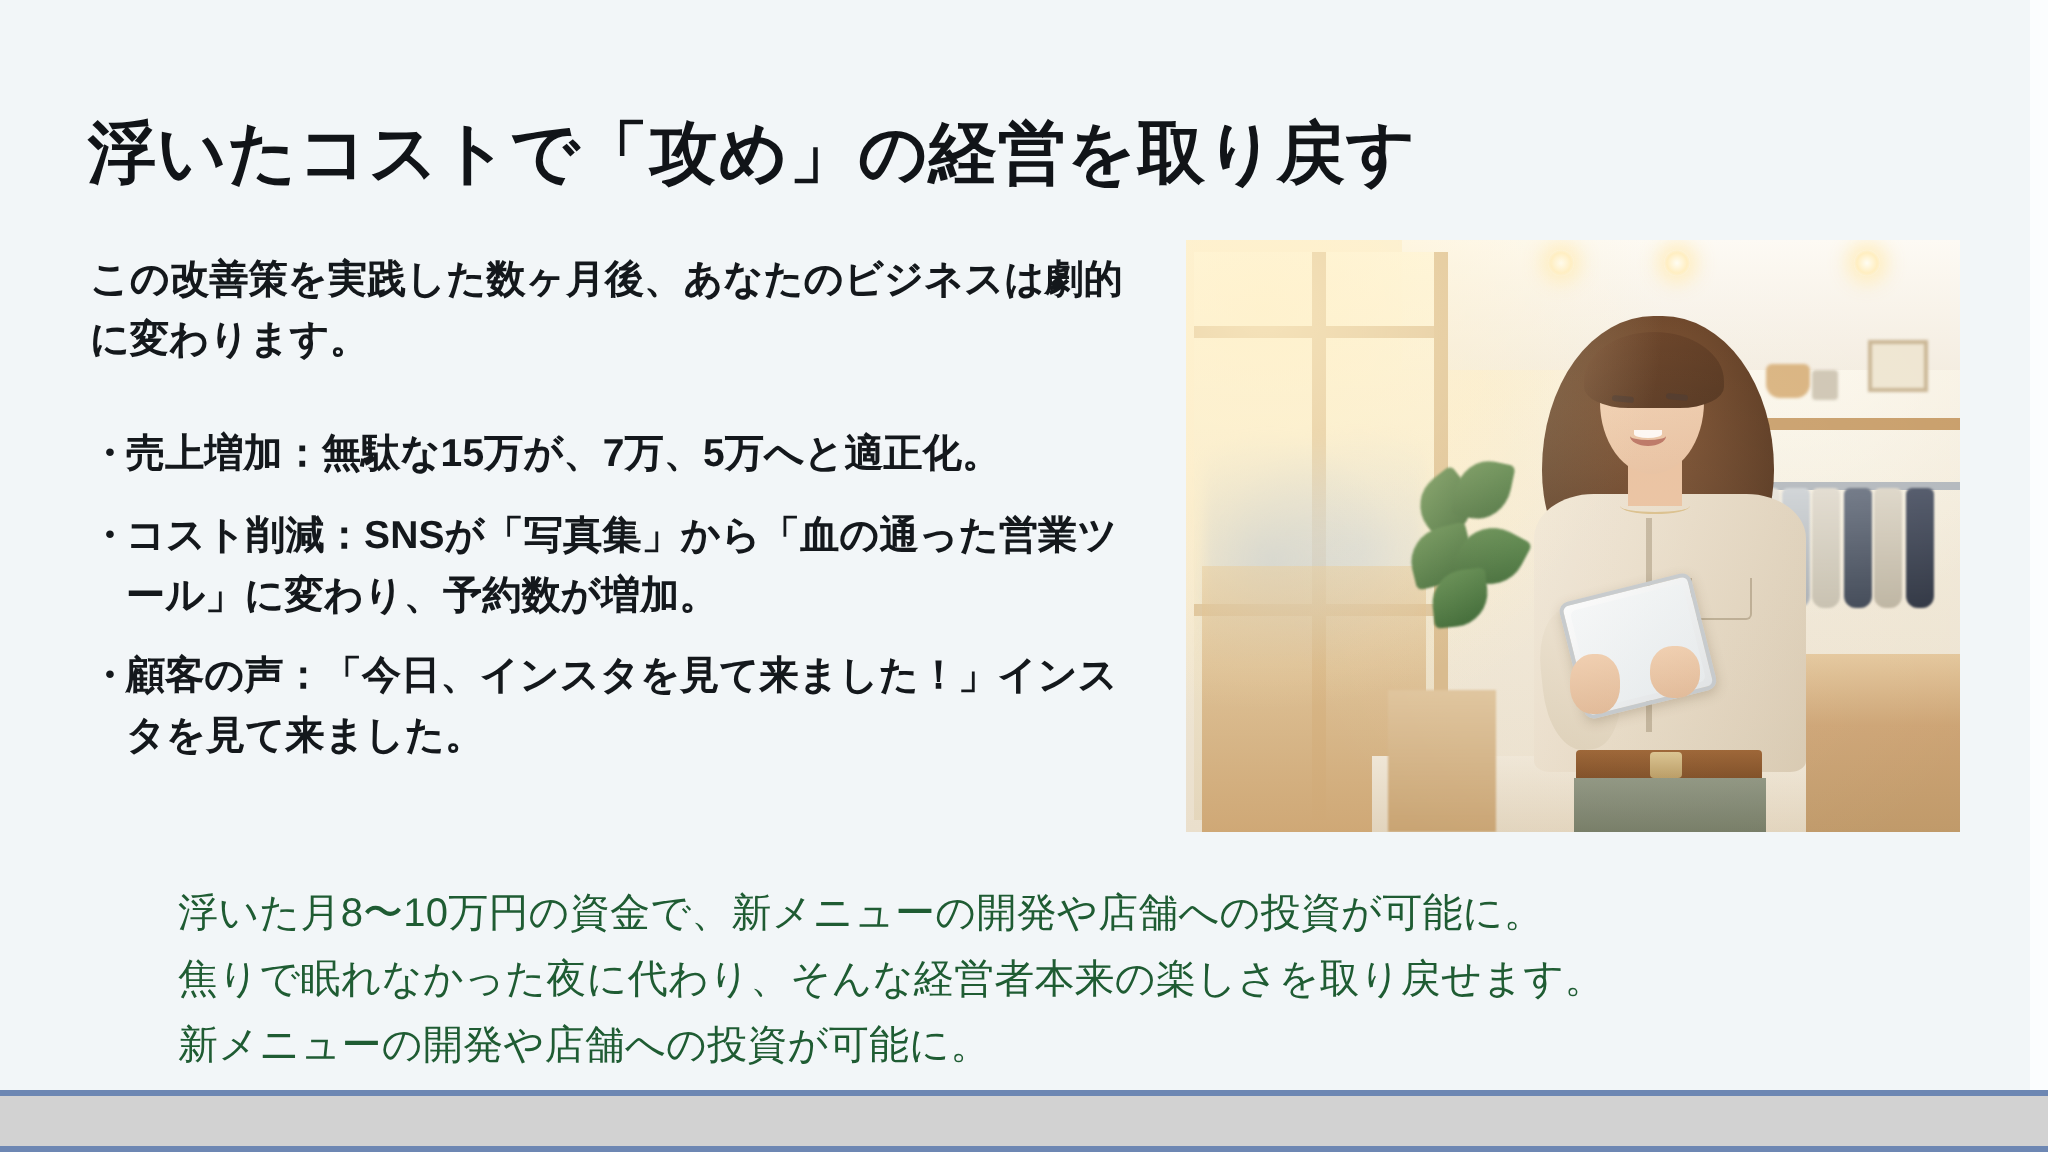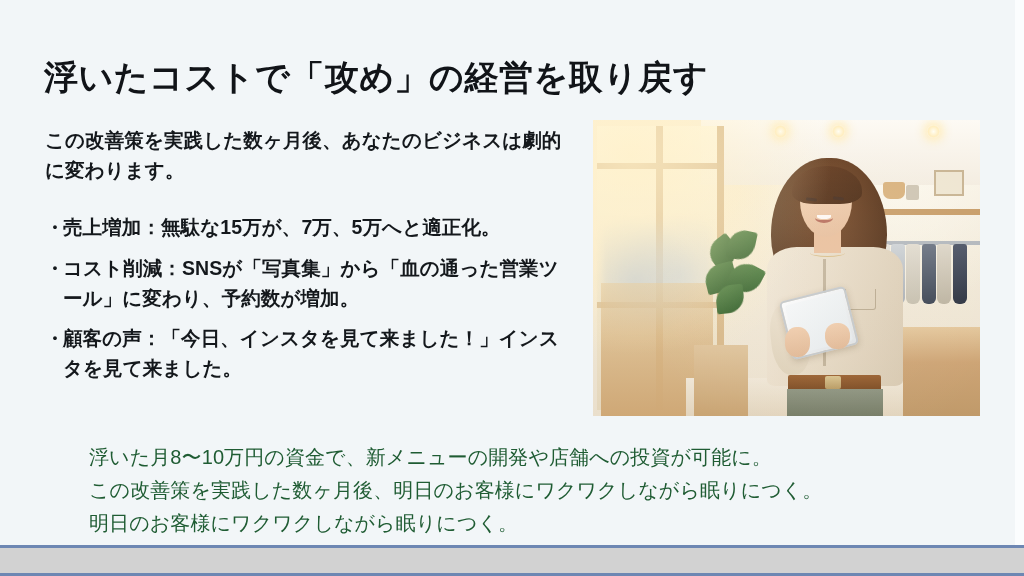--- a/index.html
+++ b/index.html
@@ -536,19 +536,19 @@
       </div>
       <div id="figure-hand-left"></div>
       <div id="figure-hand-right"></div>
 
       <div id="photo-glow"></div>
     </div>
   </div>
 
   <div id="conclusion-block">
     <div class="conclusion-line">浮いた月8〜10万円の資金で、新メニューの開発や店舗への投資が可能に。</div>
-    <div class="conclusion-line">この改善策を実践した数ヶ月後、明日のお客様にワクワクしながら眠りにつく。</div>
-    <div class="conclusion-line">明日のお客様にワクワクしながら眠りにつく。</div>
+    <div class="conclusion-line">焦りで眠れなかった夜に代わり、そんな経営者本来の楽しさを取り戻せます。</div>
+    <div class="conclusion-line">新メニューの開発や店舗への投資が可能に。</div>
   </div>
 
   <div id="bottom-bar"></div>
 
 </div>
 
 </body></html>

